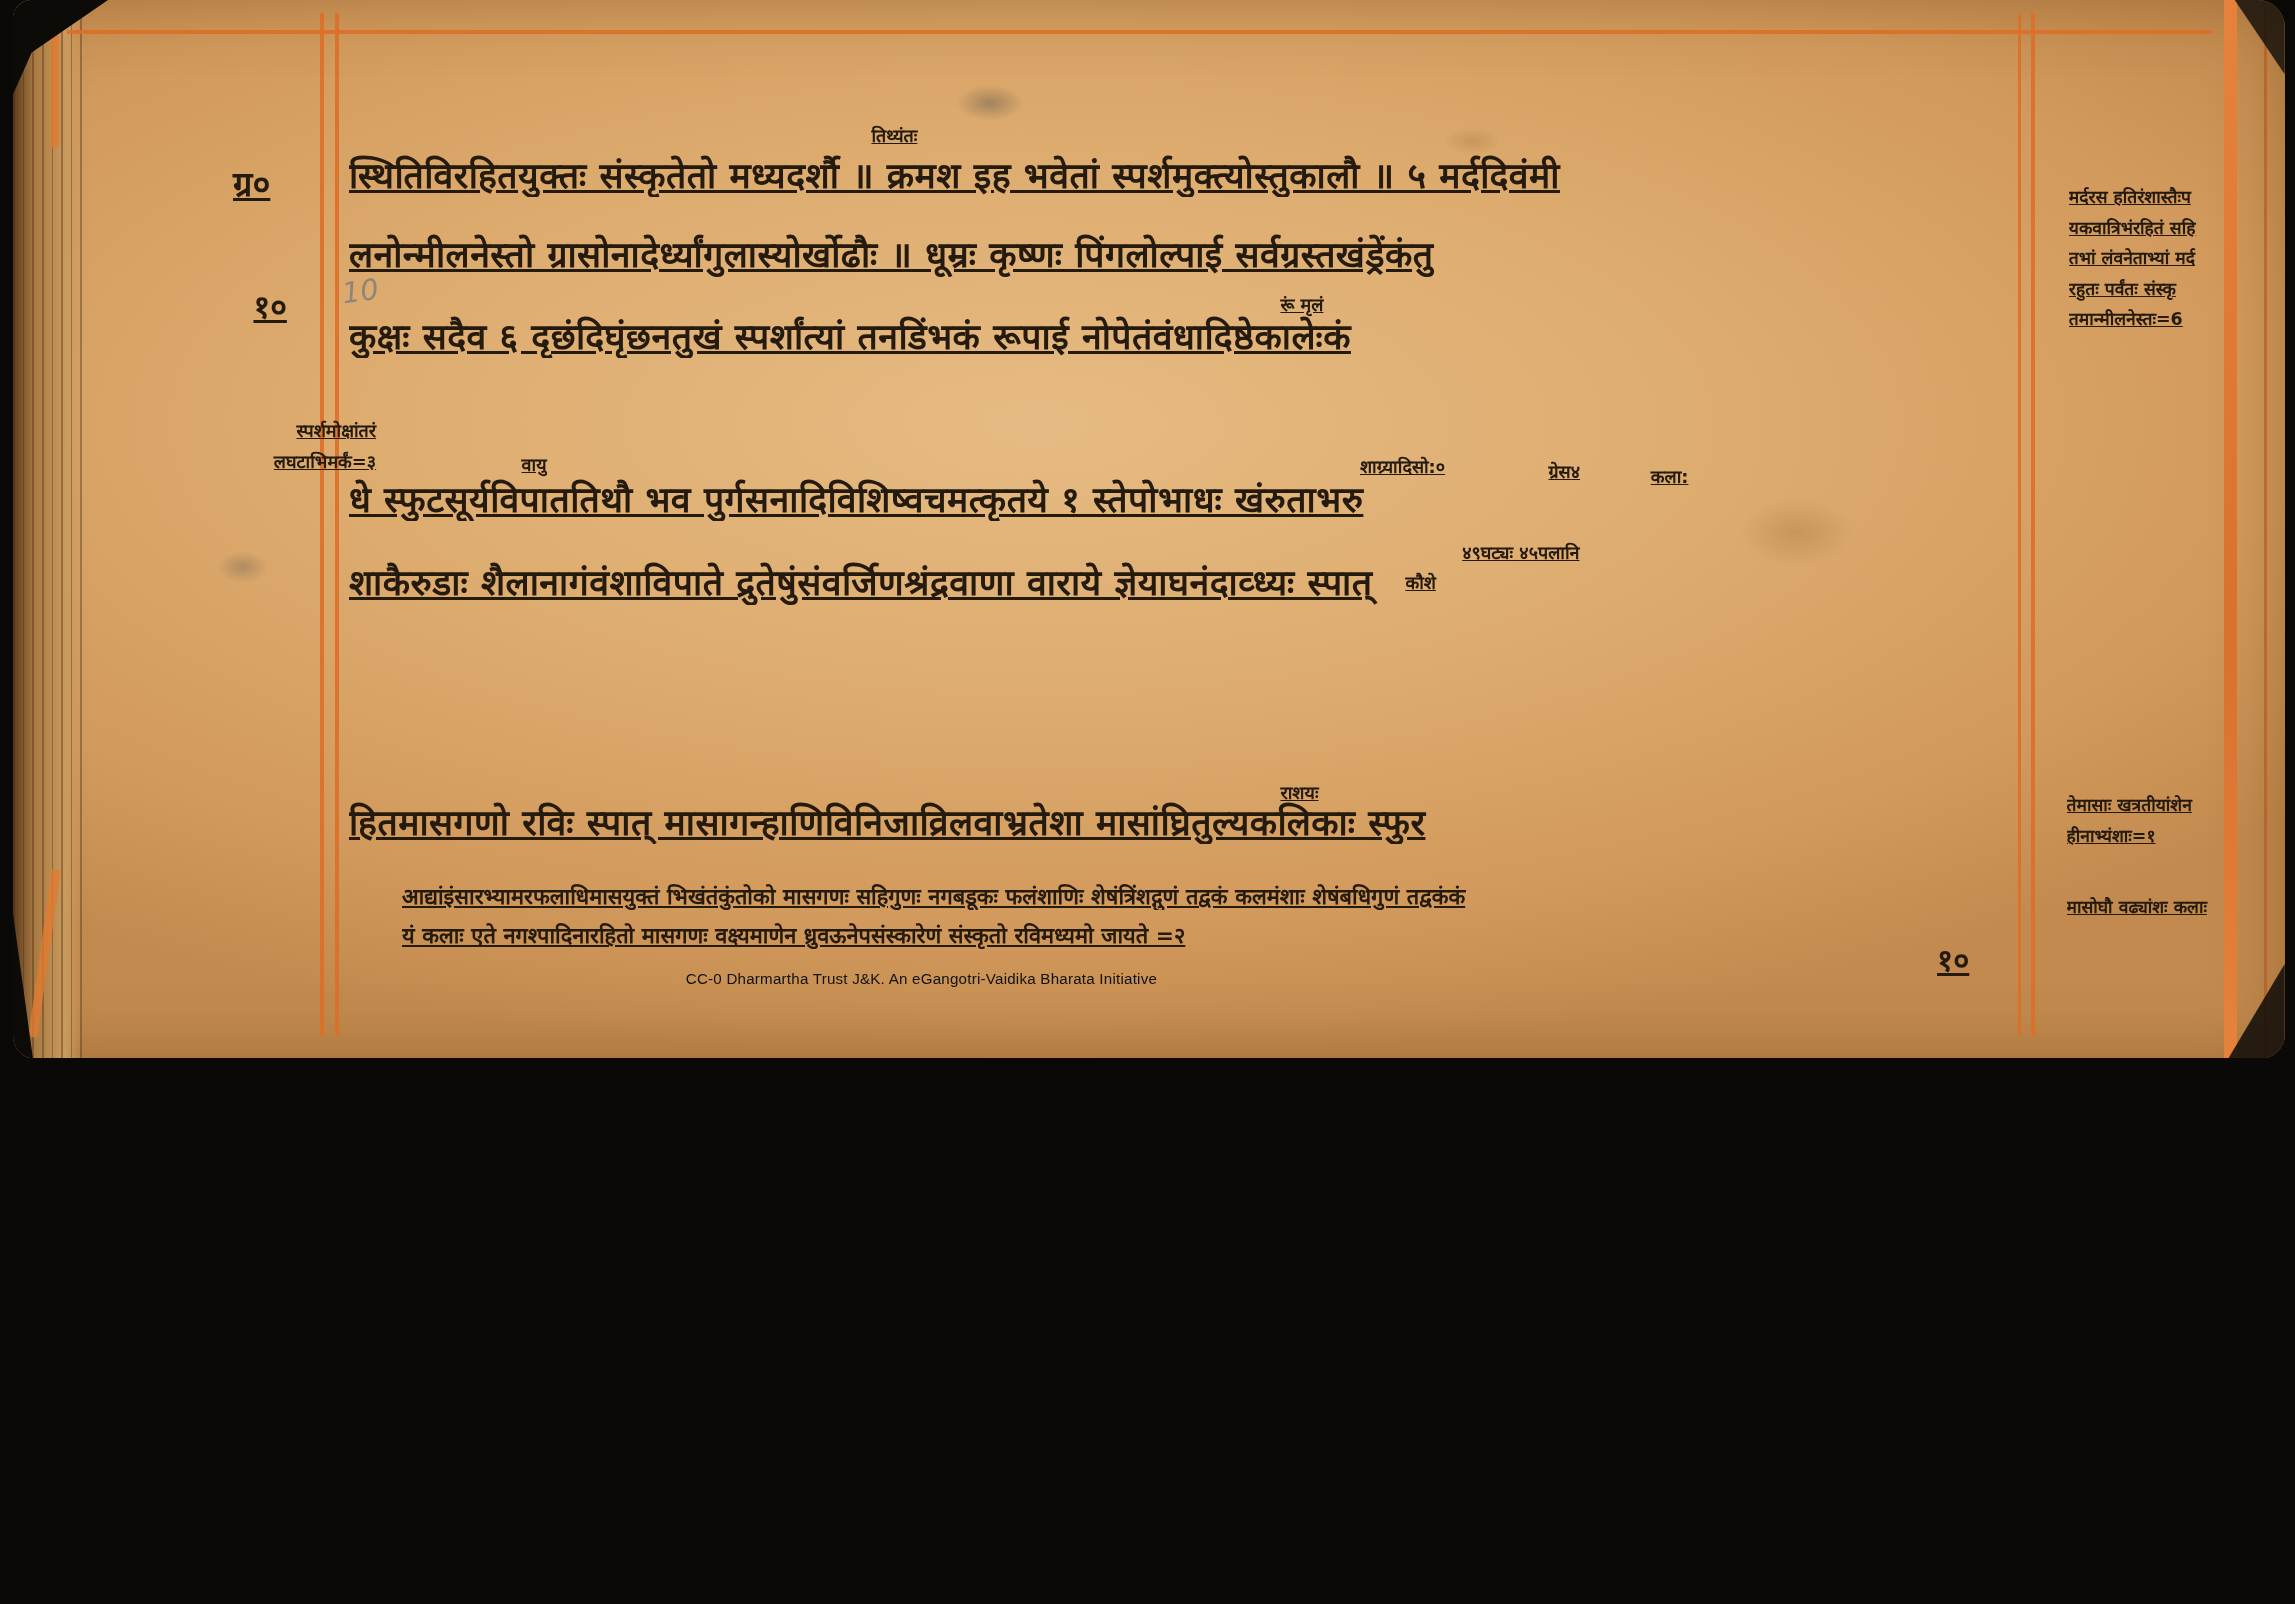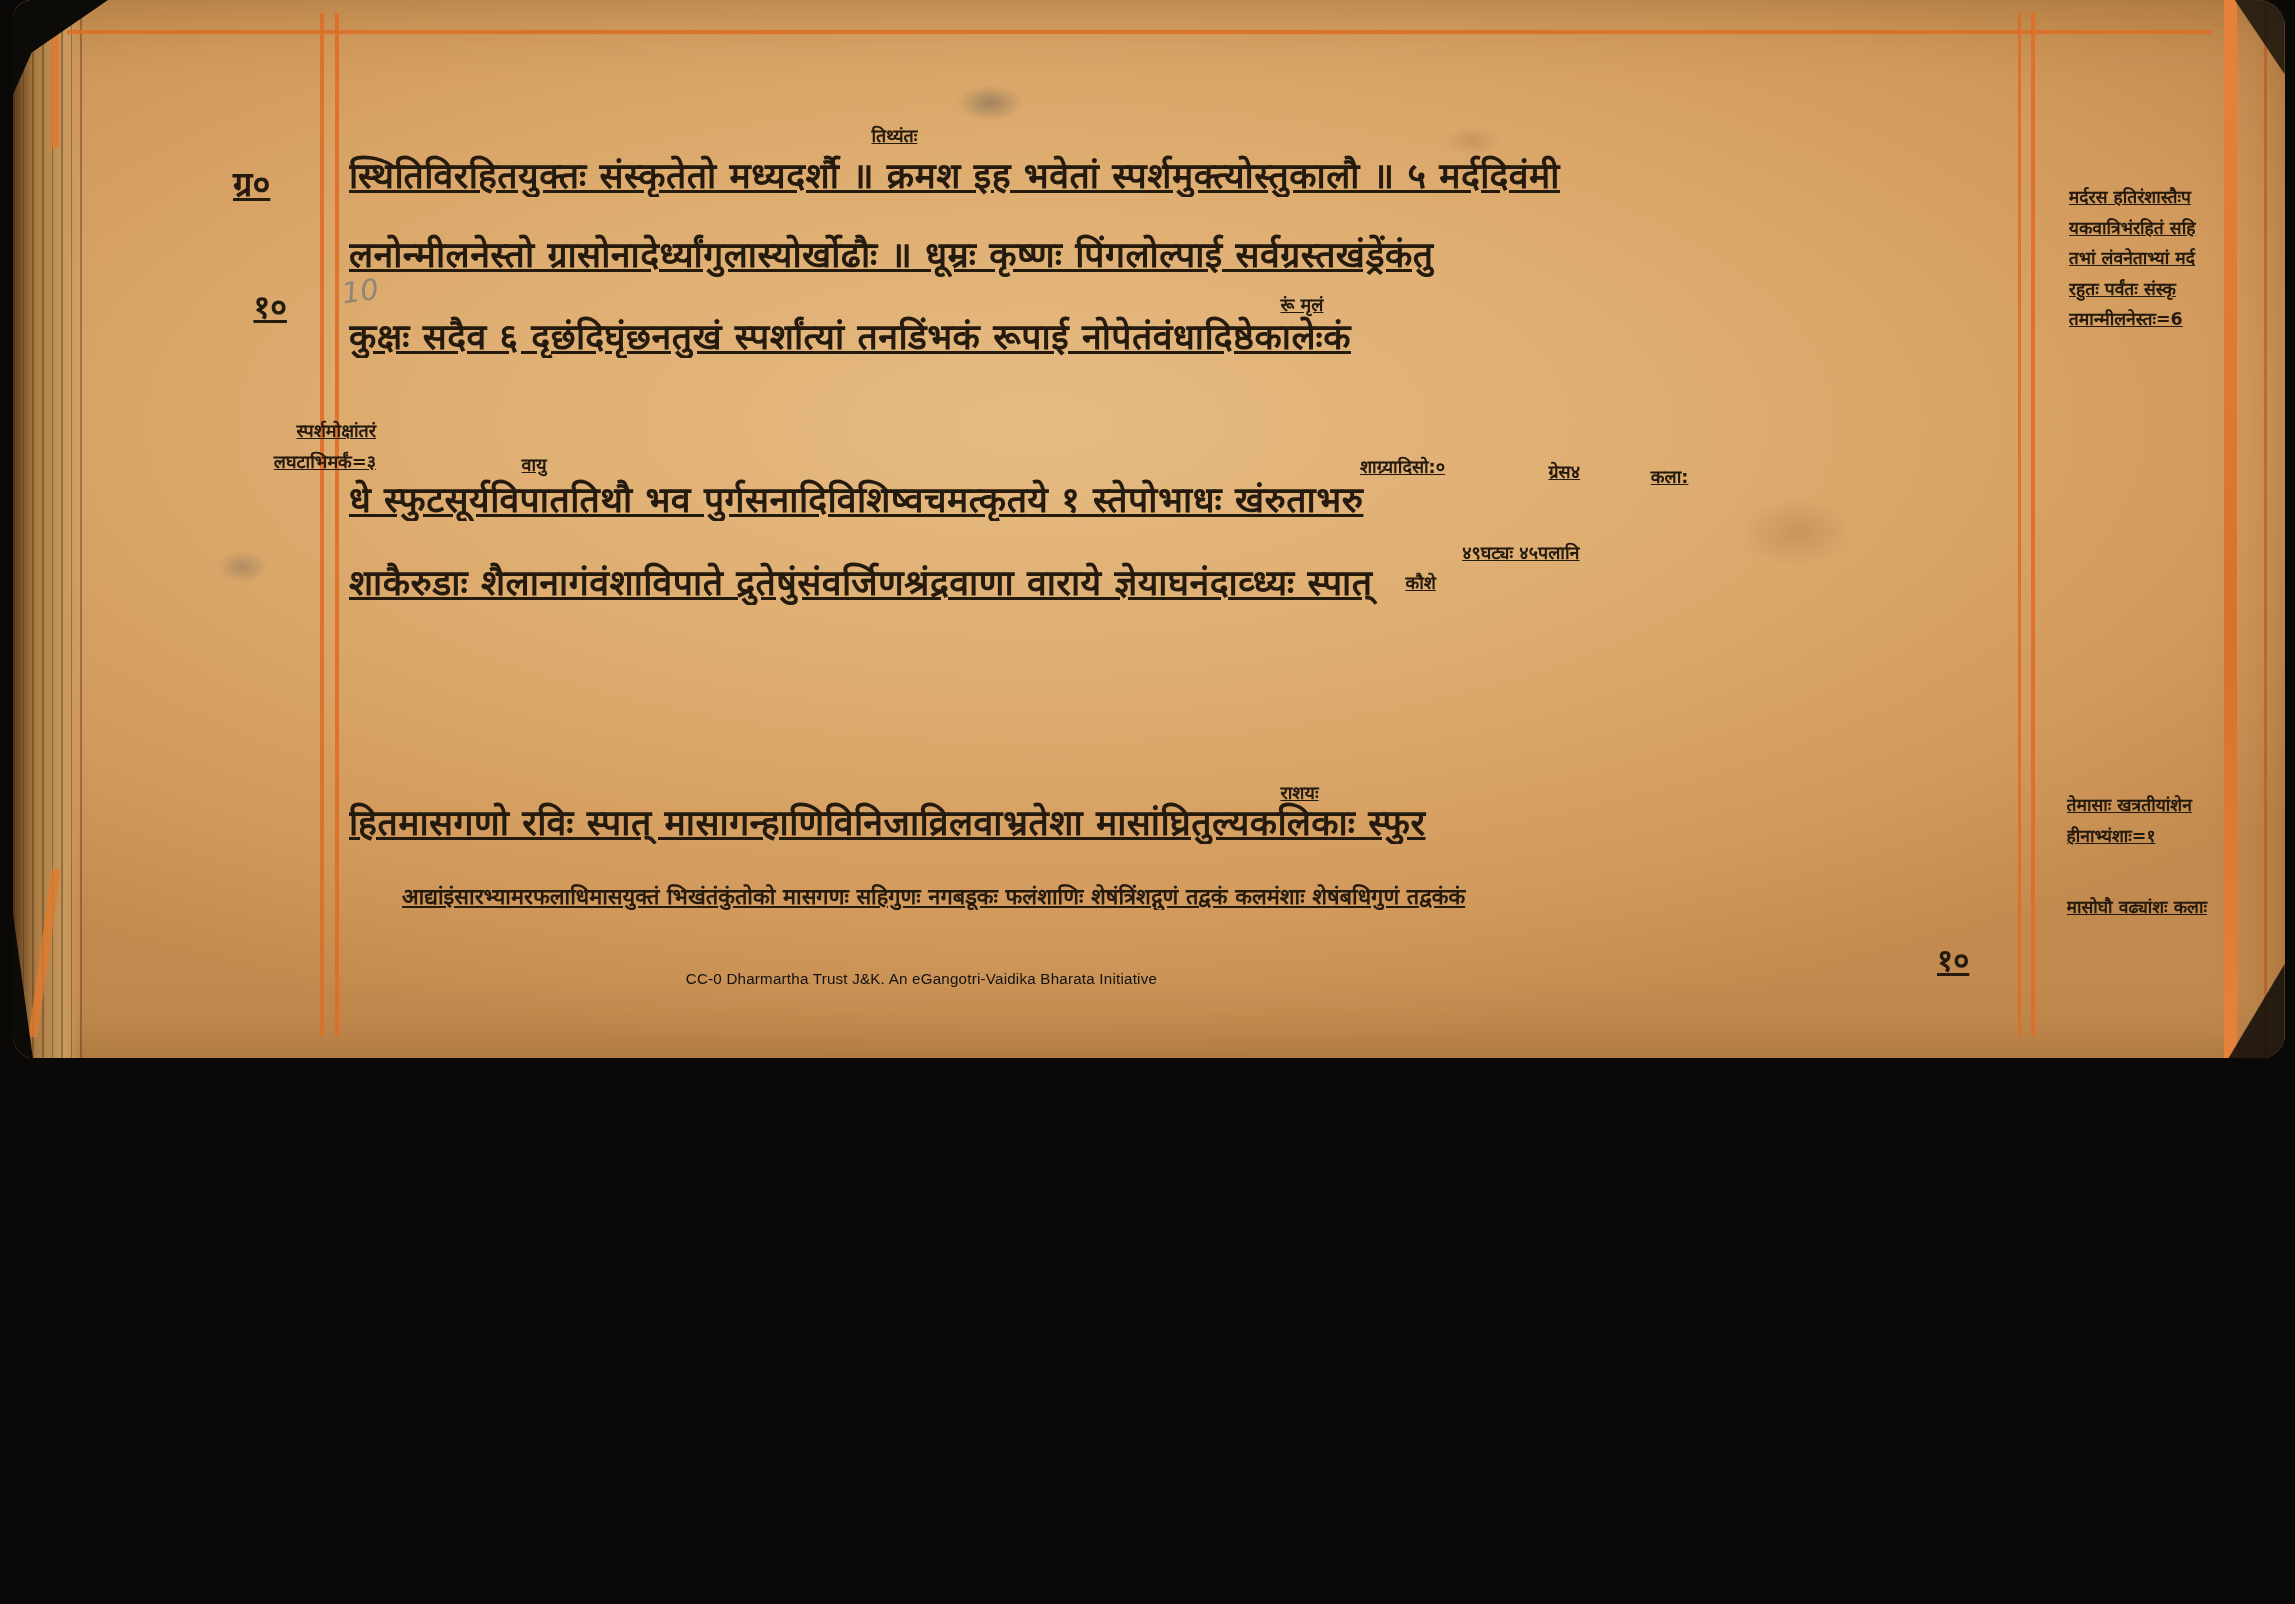--- a/index.html
+++ b/index.html
@@ -143,20 +143,21 @@
     </div>
 
     <div class="ink main-line ml-1">स्थितिविरहितयुक्तः संस्कृतेतो मध्यदर्शौ ॥ क्रमश इह भवेतां स्पर्शमुक्त्योस्तुकालौ ॥ ५ मर्ददिवंमी</div>
     <div class="ink main-line ml-2">लनोन्मीलनेस्तो ग्रासोनादेर्ध्यांगुलास्योर्खोढौः ॥ धूम्रः कृष्णः पिंगलोल्पाई सर्वग्रस्तखंड्रेंकंतु</div>
     <div class="ink main-line ml-3">कुक्षः सदैव ६ दृछंदिघृंछनतुखं स्पर्शांत्यां तनडिंभकं रूपाई नोपेतंवंधादिष्ठेकालेःकं</div>
     <div class="ink main-line ml-5">धे स्फुटसूर्यविपाततिथौ भव पुर्गसनादिविशिष्वचमत्कृतये १ स्तेपोभाधः खंरुताभरु</div>
     <div class="ink main-line ml-6">शाकैरुडाः शैलानागंवंशाविपाते द्रुतेषुंसंवर्जिणश्रंद्रवाणा वाराये ज्ञेयाघनंदाव्ध्यः स्पात्</div>
     <div class="ink main-line ml-9">हितमासगणो रविः स्पात् मासागन्हाणिविनिजाव्रिलवाभ्रतेशा मासांघ्रितुल्यकलिकाः स्फुर</div>
 
     <div class="ink small-line sl-1">आद्यांइंसारभ्यामरफलाधिमासयुक्तं भिखंतंकुंतोको मासगणः सहिगुणः नगबडूकः फलंशाणिः शेषंत्रिंशद्गुणं तद्वकं कलमंशाः शेषंबधिगुणं तद्वकंकं</div>
+    <div class="ink small-line sl-2">यं कलाः एते नगश्पादिनारहितो मासगणः वक्ष्यमाणेन ध्रुवऊनेपसंस्कारेणं संस्कृतो रविमध्यमो जायते =२</div>
 
     <div class="ink inter in-0">तिथ्यंतः</div>
     <div class="ink inter in-1">रूं मृलं</div>
     <div class="ink inter in-2">वायु</div>
     <div class="ink inter in-3">शाग्र्यादिसो:०</div>
     <div class="ink inter in-4">ग्रेस४</div>
     <div class="ink inter in-5">कला:</div>
     <div class="ink inter in-6">कौशे</div>
     <div class="ink inter in-7">४९घट्यः ४५पलानि</div>
     <div class="ink inter in-8">राशयः</div>

